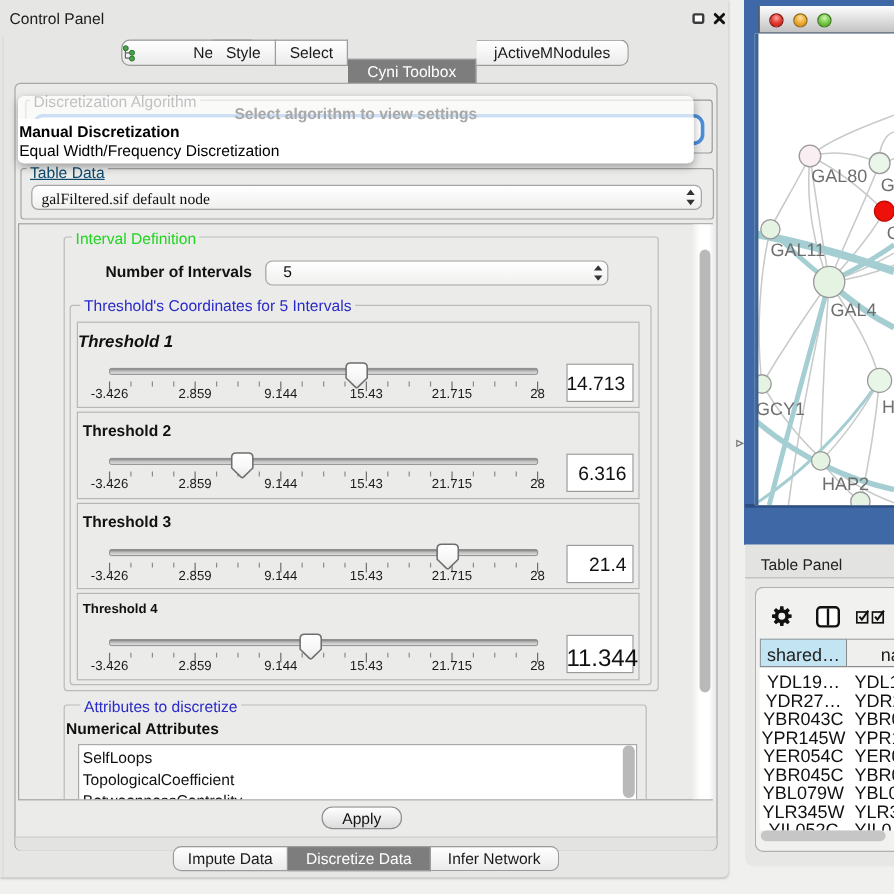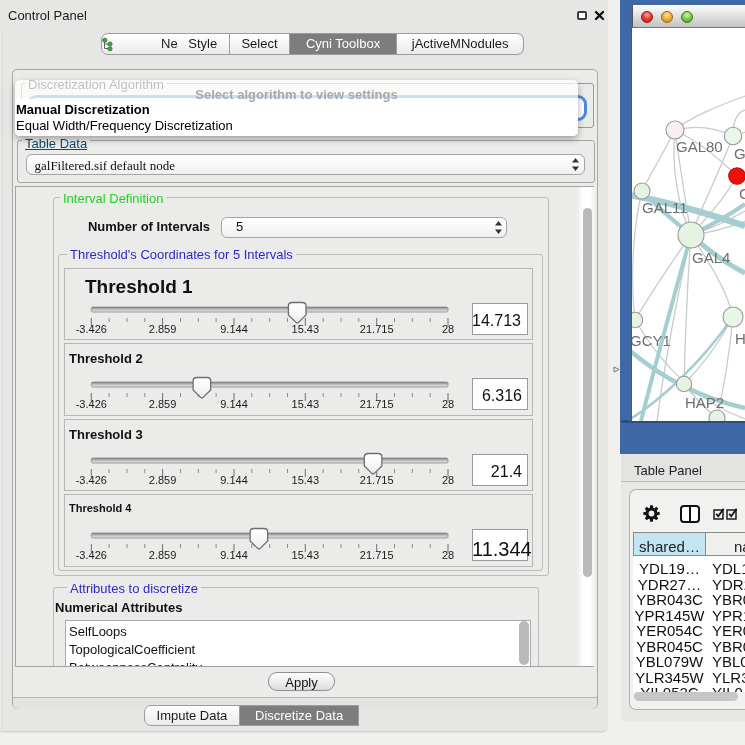--- a/index.html
+++ b/index.html
@@ -29,21 +29,21 @@
         <circle cx="8" cy="11.8" r="2.1" fill="#4aa34a" stroke="#2a702a" stroke-width="0.8"></circle>
       </svg>
       <span>Network</span>
     </div>
 <div style="position:absolute;left:91.8px;top:0;width:53.2px;height:21.5px;background:linear-gradient(#ffffff,#ebebeb);border:1px solid #9c9c9c;border-left:none;box-sizing:border-box;display:flex;align-items:center;justify-content:center;font-size:13px;color:#1a1a1a;">
       <span>Style</span>
     </div>
 <div style="position:absolute;left:145.0px;top:0;width:60.4px;height:21.5px;background:linear-gradient(#ffffff,#ebebeb);border:1px solid #9c9c9c;border-left:none;box-sizing:border-box;display:flex;align-items:center;justify-content:center;font-size:13px;color:#1a1a1a;">
       <span>Select</span>
     </div>
-<div style="position:absolute;left:205.4px;top:0;width:106.8px;height:21.5px;background:#7d7d7d;border:1px solid #9c9c9c;border-left:none;box-sizing:border-box;display:flex;align-items:center;justify-content:center;font-size:13px;color:#fff;">
+<div style="position:absolute;left:205.4px;top:16px;width:106.8px;height:21.5px;background:#7d7d7d;border:1px solid #9c9c9c;border-left:none;box-sizing:border-box;display:flex;align-items:center;justify-content:center;font-size:13px;color:#fff;">
       <span>Cyni Toolbox</span>
     </div>
 <div style="position:absolute;left:312.2px;top:0;width:127.4px;height:21.5px;background:linear-gradient(#ffffff,#ebebeb);border:1px solid #9c9c9c;border-left:none;border-radius:0 7px 7px 0;box-sizing:border-box;display:flex;align-items:center;justify-content:center;font-size:13px;color:#1a1a1a;">
       <span>jActiveMNodules</span>
     </div>
   </div>
 
 <div class="abs" style="left:2px;top:30px;width:1px;height:700px;background:#d9d9d8;"></div>
 <div class="abs" style="left:12px;top:69px;width:586px;height:640px;background:#ebebea;border:1px solid #a8a8a8;border-radius:5px;box-sizing:border-box;"></div>
 <div class="abs" style="left:13px;top:697px;width:584px;height:11px;background:#e3e3e2;border-top:1px solid #b5b5b5;border-radius:0 0 5px 5px;"></div>
@@ -82,21 +82,21 @@
   <div class="txt" style="left:220px;top:32px;font-size:13px;color:#111;">5</div>
   <svg class="abs" style="left:478px;top:34px;" width="9" height="13" viewBox="0 0 9 13">
       <path d="M4.5 0 L8 4.5 L1 4.5 Z" fill="#333"></path>
       <path d="M4.5 13 L8 8.5 L1 8.5 Z" fill="#333"></path>
     </svg>
 
   <div class="abs" style="left:42px;top:67px;width:483px;height:315px;border:1px solid #bbb;border-radius:3px;"></div>
   <div class="txt" style="left:51px;top:60px;font-size:13px;color:#2a2ac8;background:#ebebea;padding:0 3px;">Threshold's Coordinates for 5 Intervals</div>
 
   <div style="position:absolute;left:48px;top:80.5px;width:469px;height:72.5px;border:1px solid #b7b7b7;box-sizing:border-box;">
-<div style="position:absolute;left:20px;top:7px;font-size:19px;font-weight:bold;color:#111;white-space:nowrap;">Threshold 1</div>
+<div style="position:absolute;left:0;top:7px;font-size:14px;font-weight:bold;color:#111;white-space:nowrap;font-style:italic;">Threshold 1</div>
 <svg style="position:absolute;left:0;top:24px;" width="469" height="45" viewBox="0 0 469 45">
         <defs>
           <linearGradient id="tg0" x1="0" y1="0" x2="0" y2="1">
             <stop offset="0" stop-color="#ffffff"></stop>
             <stop offset="0.55" stop-color="#f7f7f7"></stop>
             <stop offset="1" stop-color="#e9e9e9"></stop>
           </linearGradient>
           <linearGradient id="trk0" x1="0" y1="0" x2="0" y2="1">
             <stop offset="0" stop-color="#787878"></stop>
             <stop offset="0.45" stop-color="#bdbdbd"></stop>
@@ -294,20 +294,21 @@
 
 <div class="abs" style="left:577px;top:187px;width:18px;height:479px;background:linear-gradient(90deg,#ededec,#ffffff 35%,#ffffff 75%,#efefee);"></div>
 <div class="abs" style="left:583px;top:208px;width:8.5px;height:369px;background:#b9b9b9;border-radius:4.5px;"></div>
 
 <div class="abs" style="left:268px;top:671.5px;width:67px;height:19.5px;background:linear-gradient(#ffffff,#dcdcdc);border:1px solid #8f8f8f;border-radius:9px;box-sizing:border-box;"></div>
 <div class="txt" style="left:268px;top:674.5px;width:67px;text-align:center;font-size:13px;color:#111;">Apply</div>
 
 <div class="abs" id="bottabs" style="left:143.6px;top:704.5px;height:21.5px;width:322.2px;">
     <div style="position:absolute;left:0.0px;top:0;width:96.7px;height:21.5px;background:linear-gradient(#ffffff,#ebebeb);border:1px solid #9c9c9c;border-radius:7px 0 0 7px;box-sizing:border-box;display:flex;align-items:center;justify-content:center;font-size:13px;color:#1a1a1a;">Impute Data</div>
 <div style="position:absolute;left:96.7px;top:0;width:118.6px;height:21.5px;background:#7d7d7d;border:1px solid #9c9c9c;border-left:none;box-sizing:border-box;display:flex;align-items:center;justify-content:center;font-size:13px;color:#fff;">Discretize Data</div>
+<div style="position:absolute;left:215.3px;top:0;width:106.9px;height:21.5px;background:linear-gradient(#ffffff,#ebebeb);border:1px solid #9c9c9c;border-left:none;border-radius:0 7px 7px 0;box-sizing:border-box;display:flex;align-items:center;justify-content:center;font-size:13px;color:#1a1a1a;">Infer Network</div>
   </div>
 
 <svg class="abs" style="left:613px;top:366px;" width="7" height="7" viewBox="0 0 7 7">
     <path d="M1 6 L1 1 L6 3.5 Z" fill="none" stroke="#777" stroke-width="1"></path>
   </svg>
 
 <div class="abs" style="left:620px;top:0;width:125px;height:454px;background:#3e68a6;"></div>
 <div class="abs" style="left:621px;top:420px;width:124px;height:3px;background:#2c4d7f;"></div>
 
 <div class="abs" style="left:631.5px;top:5px;width:113.5px;height:23px;background:linear-gradient(#fdfdfd,#c2c2c2);border-bottom:1px solid #777;border-left:1px solid #555;box-sizing:border-box;"></div>

